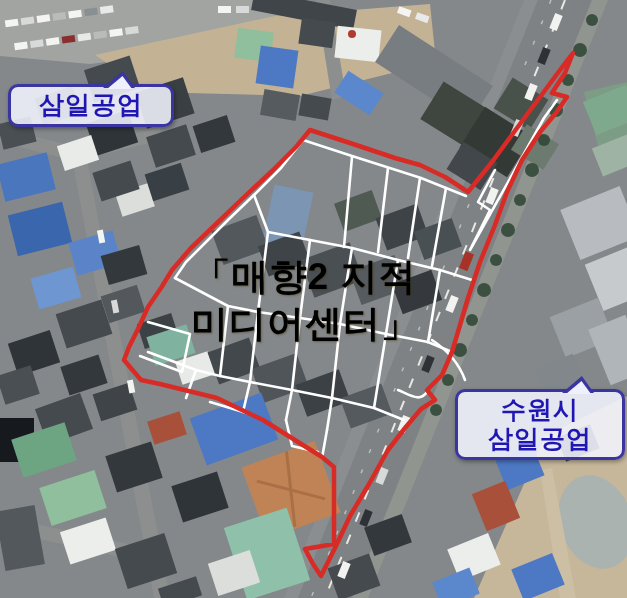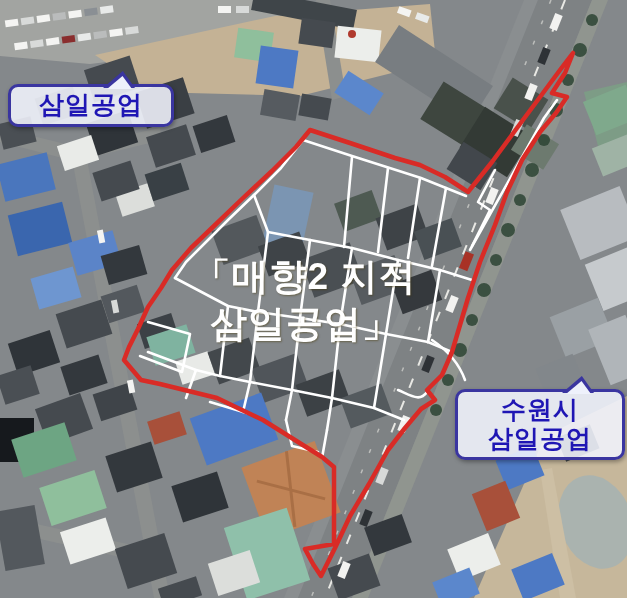--- a/index.html
+++ b/index.html
@@ -27,21 +27,21 @@
   .callout .tail-border{
     position:absolute;top:-16px;width:32px;height:17px;background:#3a35a0;
     clip-path:polygon(0 100%,62% 0,100% 100%);
   }
   .callout .tail-fill{
     position:absolute;top:-11px;width:25px;height:13px;background:#eef1fb;
     clip-path:polygon(0 100%,62% 0,100% 100%);
   }
   #district-title{
     position:absolute;left:140px;top:254px;width:330px;
-    color:#ffffff;font-weight:bold;font-size:37px;line-height:1.26;
+    color:#000000;font-weight:bold;font-size:37px;line-height:1.26;
     text-align:center;letter-spacing:1px;white-space:nowrap;
     text-shadow:1px 1px 2px rgba(70,55,0,.45);
   }
 </style>
 </head>
 <body>
 
 <div id="stage">
 
 <svg width="627" height="598" viewBox="0 0 627 598">
@@ -268,21 +268,21 @@
            L540,132 L522,160 L507,192 L495,225 L480,262 L468,298 L452,352 L442,375
            L427,390 L435,400 L421,409
            L405,428 L388,450 L369,484 L350,516 L335,548 L321,576
            L313,564 L305,549 L334,544 L334,467 L322,457
            L263,420 L217,398 L160,384 L141,380 L124,360
            L129,347 L138,329 L148,307 L161,288 L172,270 L191,248 L214,226 L242,199 L272,171 L296,147 Z"></path>
 </svg>
 
   <div id="district-title">
     <span style="display:block">「매향2 지적</span>
-    <span style="display:block">삼일공업」</span>
+    <span style="display:block">미디어센터」</span>
   </div>
 
   <div class="callout" style="left:8px;top:52px;width:148px;margin-top:32px;">
     <span class="tail-border" style="left:92px"></span>
     <span class="tail-fill" style="left:96px"></span>
     <span style="display:block">삼일공업</span>
   </div>
 
   <div class="callout" style="left:455px;top:369px;width:152px;margin-top:20px;">
     <span class="tail-border" style="left:104px"></span>

